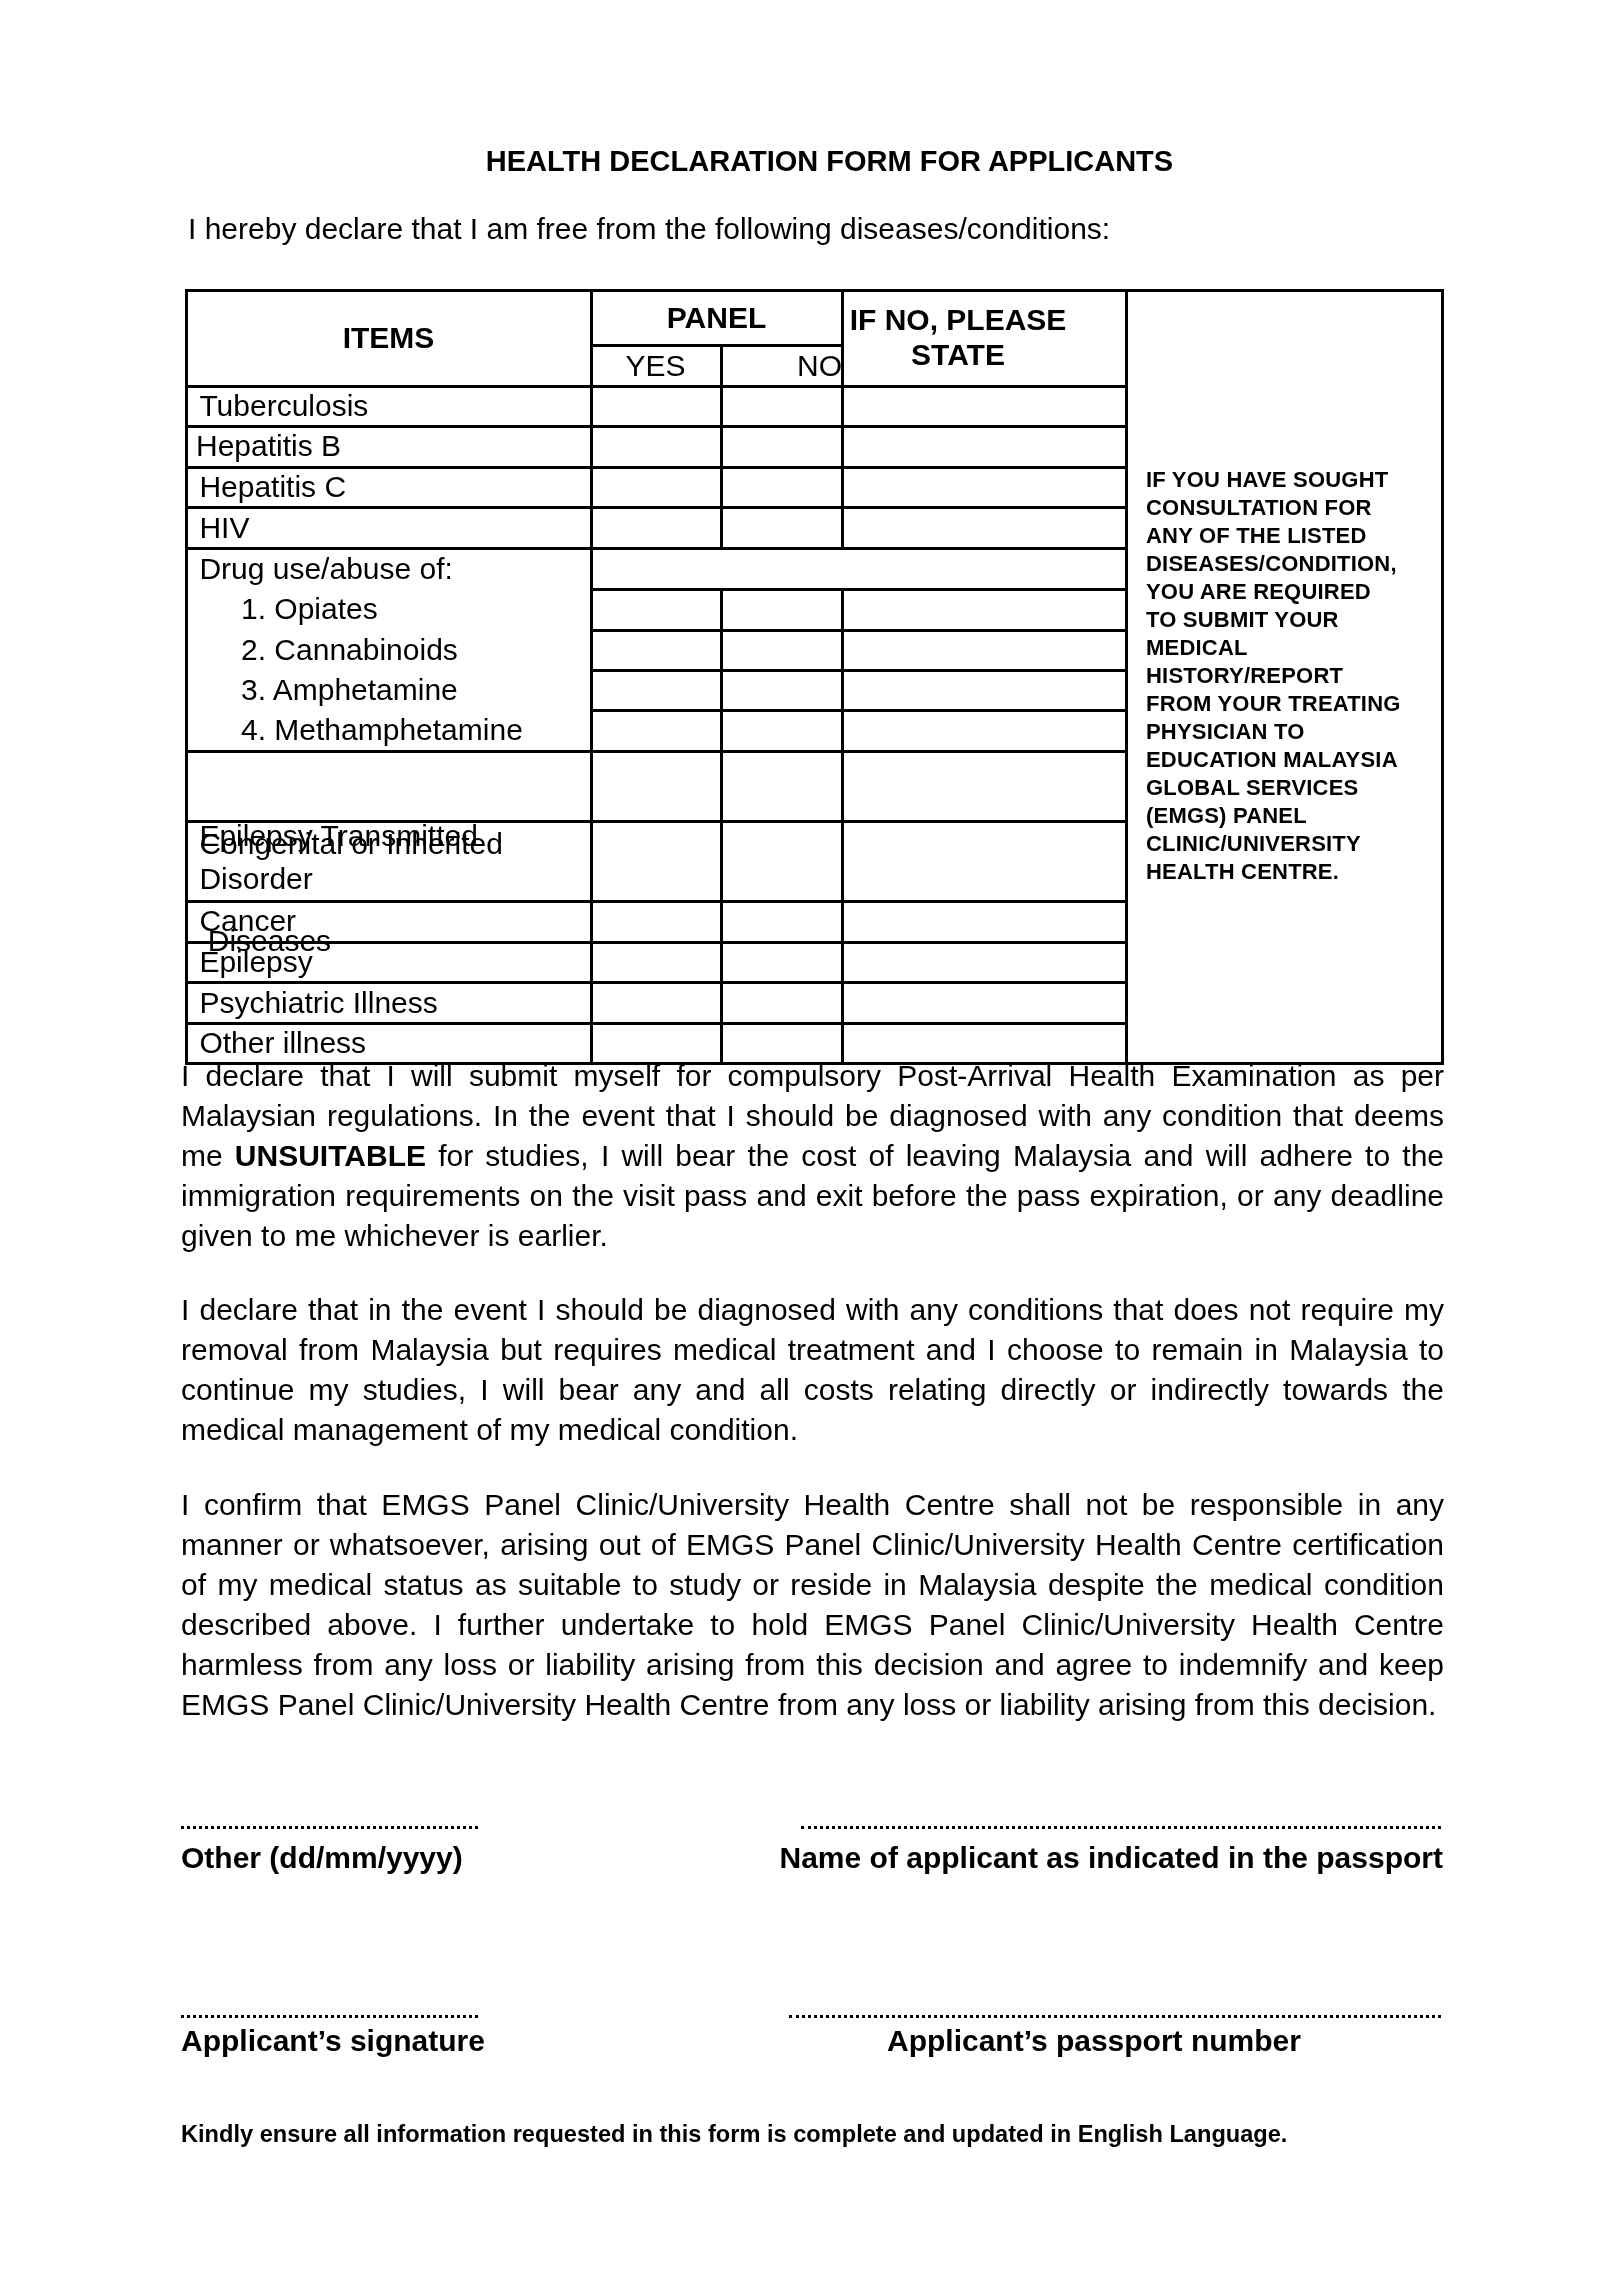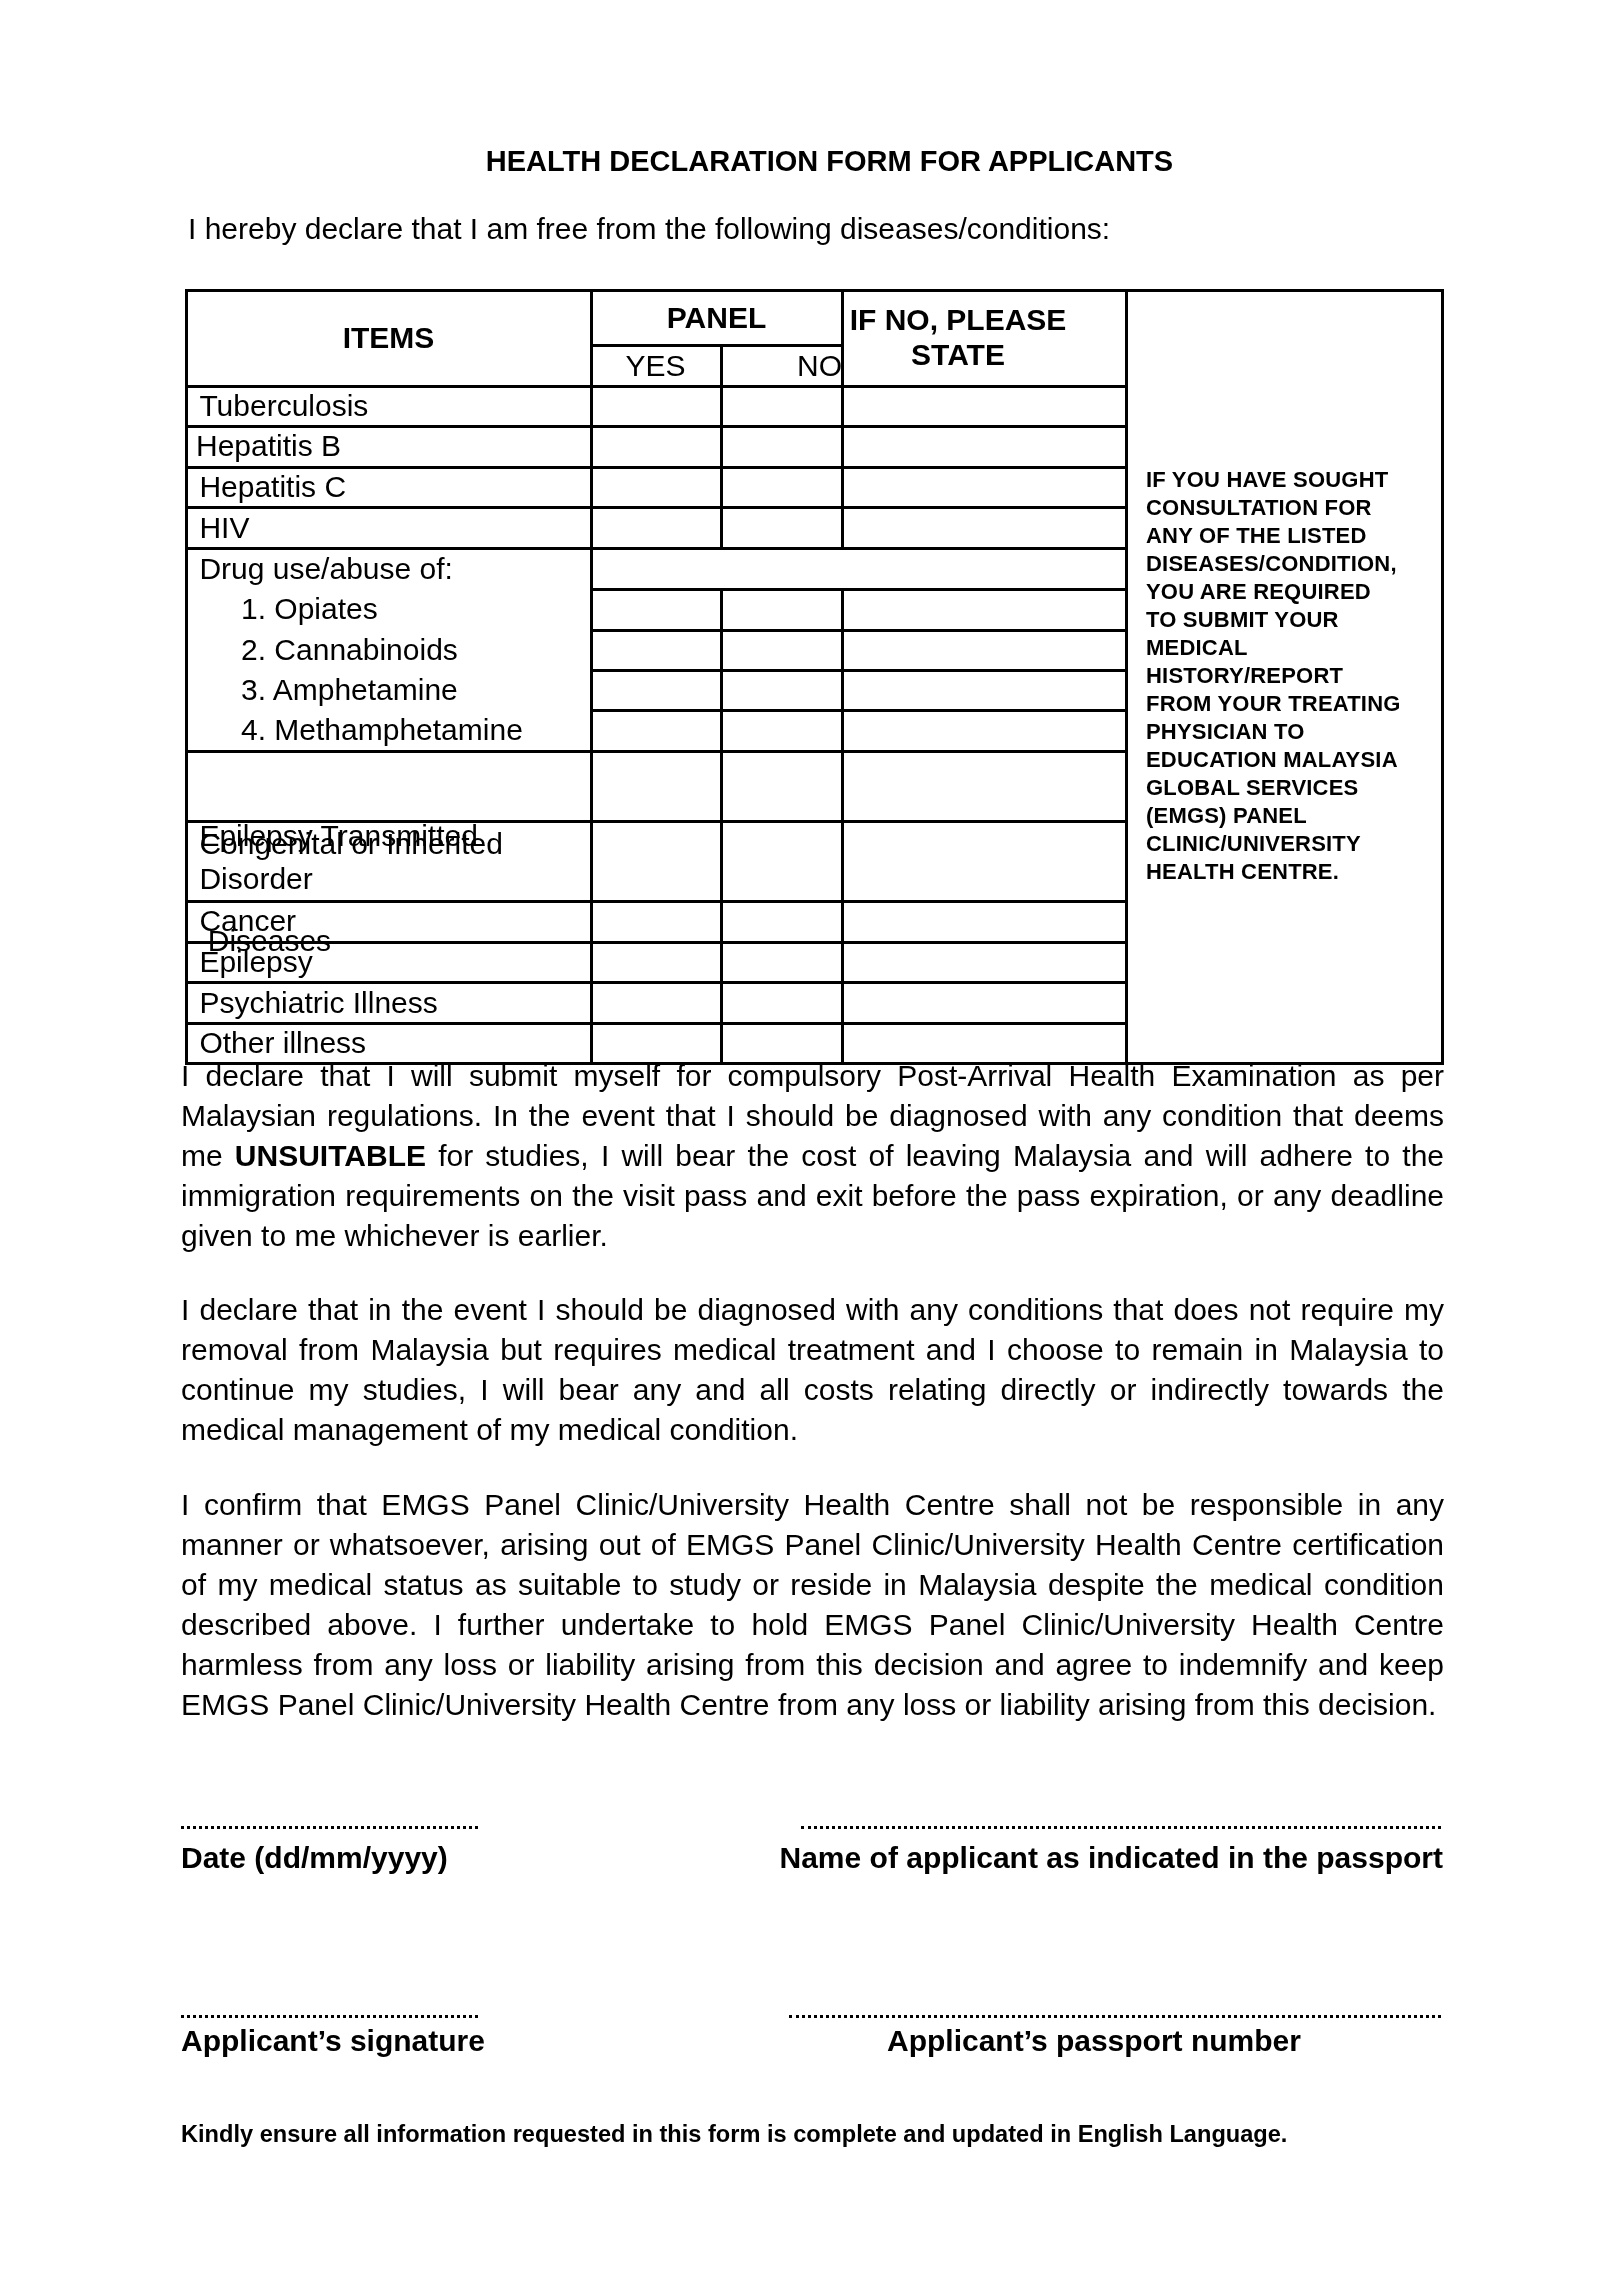--- a/index.html
+++ b/index.html
@@ -178,21 +178,21 @@
     <div>CLINIC/UNIVERSITY</div>
     <div>HEALTH CENTRE.</div>
   </div>
 </div>
 
 <div class="para" style="top:1056px;"><span>I declare that I will submit myself for compulsory Post-Arrival Health Examination as per Malaysian regulations. In the event that I should be diagnosed with any condition that deems me </span><b>UNSUITABLE</b><span> for studies, I will bear the cost of leaving Malaysia and will adhere to the immigration requirements on the visit pass and exit before the pass expiration, or any deadline given to me whichever is earlier.</span></div>
 <div class="para" style="top:1290px;">I declare that in the event I should be diagnosed with any conditions that does not require my removal from Malaysia but requires medical treatment and I choose to remain in Malaysia to continue my studies, I will bear any and all costs relating directly or indirectly towards the medical management of my medical condition.</div>
 <div class="para" style="top:1485px;">I confirm that EMGS Panel Clinic/University Health Centre shall not be responsible in any manner or whatsoever, arising out of EMGS Panel Clinic/University Health Centre certification of my medical status as suitable to study or reside in Malaysia despite the medical condition described above. I further undertake to hold EMGS Panel Clinic/University Health Centre harmless from any loss or liability arising from this decision and agree to indemnify and keep EMGS Panel Clinic/University Health Centre from any loss or liability arising from this decision.</div>
 
 <div class="dots" style="left:181px;top:1826px;width:297px;"></div>
-<div class="sig-label" style="left:181px;top:1840px;">Date (dd/mm/yyyy)</div>
+<div class="sig-label" style="left:181px;top:1840px;">Other (dd/mm/yyyy)</div>
 
 <div class="dots" style="left:801px;top:1826px;width:640px;"></div>
 <div class="sig-label" style="right:180px;top:1840px;">Name of applicant as indicated in the passport</div>
 
 <div class="dots" style="left:181px;top:2015px;width:297px;"></div>
 <div class="sig-label" style="left:181px;top:2023px;">Applicant’s signature</div>
 
 <div class="dots" style="left:789px;top:2015px;width:652px;"></div>
 <div class="sig-label" style="left:887px;top:2023px;">Applicant’s passport number</div>
 

